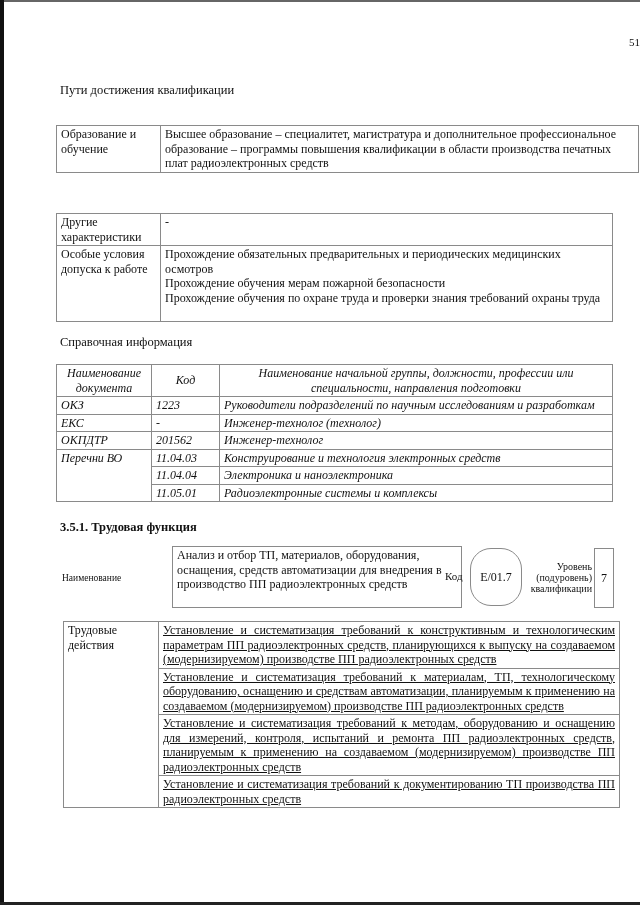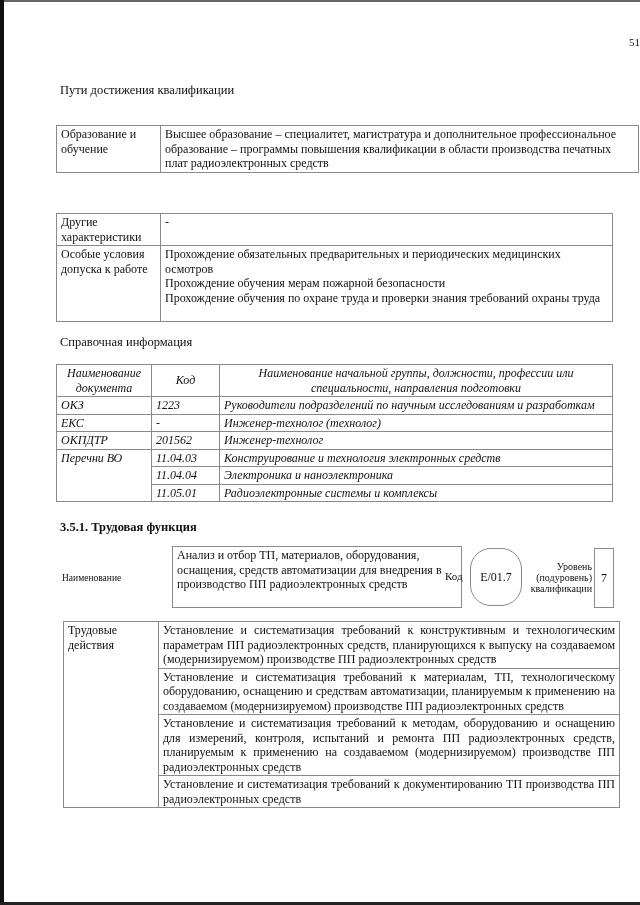--- a/index.html
+++ b/index.html
@@ -11,21 +11,21 @@
   .scan-top { position: absolute; left: 0; top: 0; width: 640px; height: 2px; background: #666; }
   .scan-bottom { position: absolute; left: 0; top: 902px; width: 640px; height: 3px; background: #222; }
 
   .page-num { position: absolute; top: 36px; left: 0; width: 640px; text-align: right; font-size: 11px; }
   .heading { position: absolute; font-size: 12.5px; }
   .bold { font-weight: bold; }
 
   table.doc { position: absolute; border-collapse: collapse; font-size: 12px; line-height: 14.5px; }
   table.doc td { border: 1px solid #8a8a8a; vertical-align: top; padding: 1px 4px; }
   table.doc td.center { text-align: center; vertical-align: middle; }
-  .justify { text-align: justify; text-align-last: left; }
+  .justify { text-align: justify; text-align-last: left; text-decoration: underline; }
 
   .tf-label { position: absolute; font-size: 9.5px; text-align: right; }
   .box { position: absolute; border: 1px solid #8a8a8a; font-size: 12px; line-height: 14.5px; }
   .small { font-size: 10px; line-height: 11px; text-align: right; position: absolute; }
 </style>
 </head>
 <body>
 
 <div class="scan-top"></div>
 <div class="scan-left"></div>

